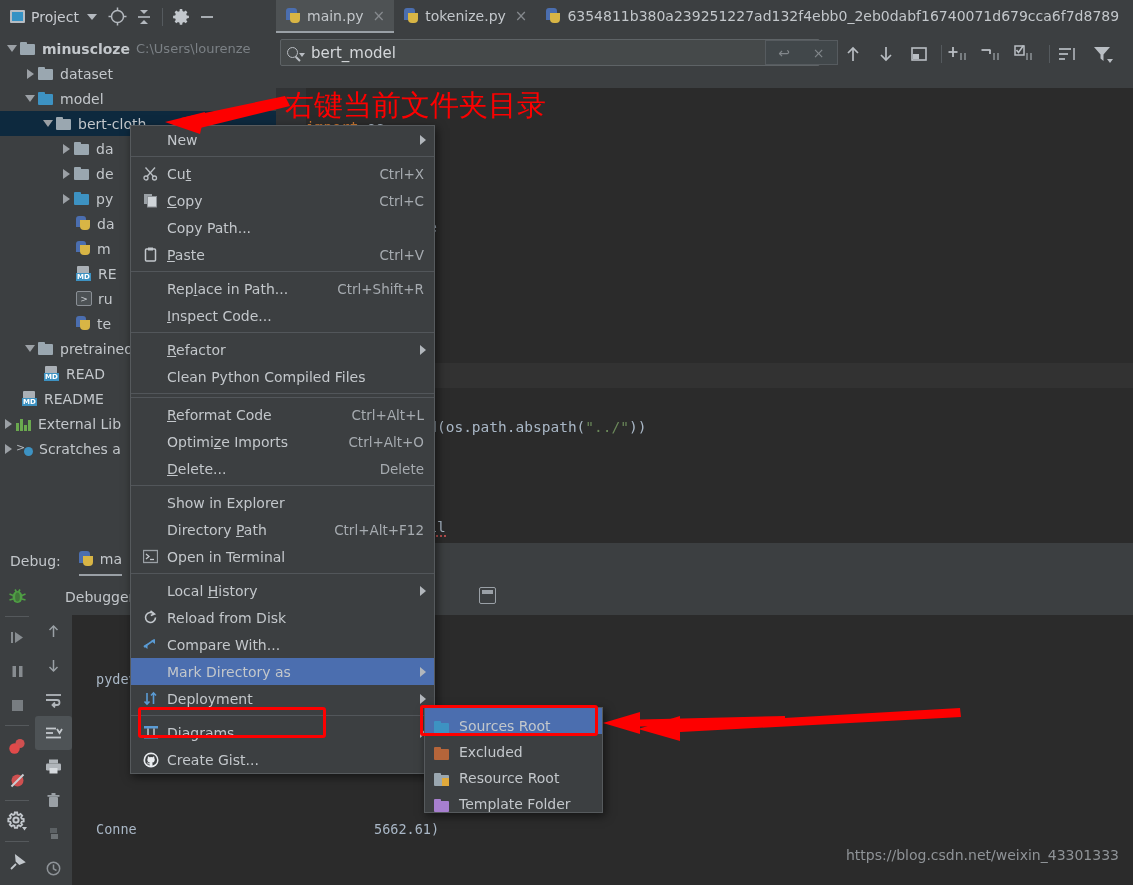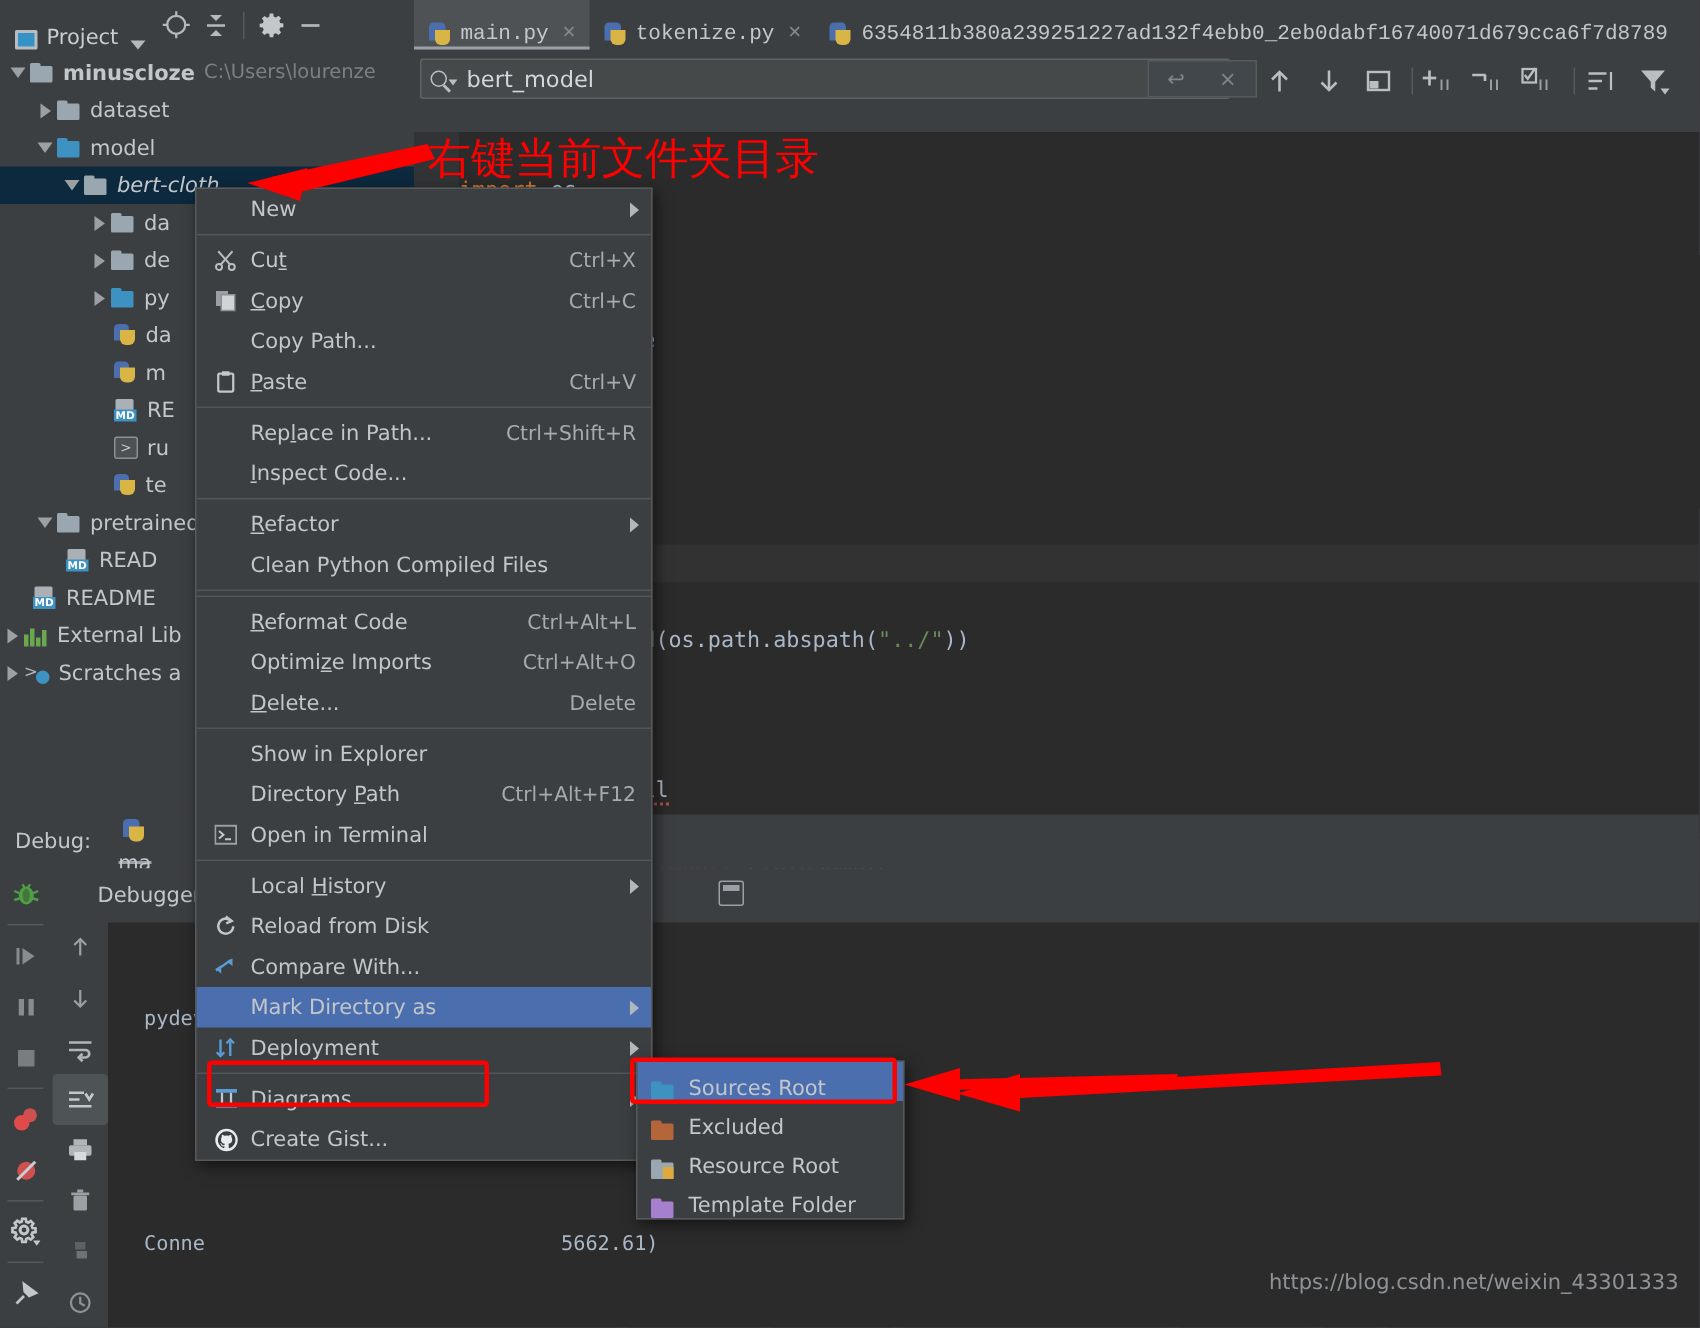--- a/index.html
+++ b/index.html
@@ -9,39 +9,38 @@
     font-family: "DejaVu Sans", "Liberation Sans", sans-serif;
     overflow: hidden;
   }
   #root { position: relative; width: 1133px; height: 885px; }
 
   
   .topbar {
     position: absolute; left: 0; top: 0; width: 1133px; height: 33px;
     background: #3c3f41; display: flex; align-items: center;
   }
-  .proj-btn { display: flex; align-items: flex-end; gap: 6px; padding: 0 8px 0 10px; height: 33px; }
+  .proj-btn { display: flex; align-items: center; gap: 6px; padding: 0 8px 0 10px; height: 33px; }
   .proj-sq {
     width: 15px; height: 13px; background: #3592c4; border: 2px solid #b7bcc2;
     border-radius: 1px;
   }
   .proj-label { color: #c9ccd1; font-size: 14px; }
   .caret-dn {
     width: 0; height: 0; border-left: 5px solid transparent; border-right: 5px solid transparent;
     border-top: 6px solid #b4b9bf; margin-left: 2px;
   }
   .tb-ico { width: 26px; height: 33px; display: flex; align-items: center; justify-content: center; }
   .vline { width: 1px; height: 18px; background: #555a5e; margin: 0 5px; }
 
   .tabstrip { position: absolute; left: 276px; top: 0; height: 33px; display: flex; }
   .tab {
-    height: 33px; display: flex; align-items: flex-end; gap: 6px;
+    height: 33px; display: flex; align-items: center; gap: 6px;
     padding: 0 9px 0 10px; color: #c3c7cb; font-size: 14px; white-space: nowrap;
     border-bottom: 2px solid transparent;
-    font-family: Liberation Mono, monospace;
   }
   .tab.active { background: #4e5254; border-bottom: 2px solid #9aa0a6; }
   .tab .xclose { color: #868a8e; font-size: 15px; margin-left: 3px; }
   .pyico { position: relative; width: 15px; height: 16px; flex: none; }
   .pyico::before {
     content:""; position:absolute; left:0; top:0; width:11px; height:12px;
     background:#4b6eaf; border-radius: 3px 3px 0 0;
   }
   .pyico::after {
     content:""; position:absolute; left:4px; top:5px; width:10px; height:10px;
@@ -121,21 +120,21 @@
   .code .str{ color:#6a8759; }
   .code .ul { text-decoration: underline; text-decoration-color:#3d92c2; }
   .ln-hl { position:absolute; left:30px; width:827px; height:25px; background:#323232; }
   .squig { border-bottom: 2px dotted #b34d4d; }
 
   
   .dbgbar { position:absolute; left:0; top:543px; width:1133px; height:36px; background:#3c3f41;
     display:flex; align-items:center; }
   .dbg-label { color:#c3c7cb; font-size:14px; margin-left:10px; }
   .dbg-tab { display:flex; align-items:center; gap:6px; margin-left:18px; padding-bottom:3px;
-     border-bottom:2px solid #9aa0a6; height:30px; color:#c3c7cb; font-size:14px;flex-direction:column; }
+     border-bottom:2px solid #9aa0a6; height:30px; color:#c3c7cb; font-size:14px; }
 
   .dbgbody { position:absolute; left:0; top:579px; width:1133px; height:306px; background:#3c3f41; }
   .railL { position:absolute; left:0; top:0; width:34px; height:306px; background:#3c3f41;
      display:flex; flex-direction:column; align-items:center; }
   .railL .ri { height:34px; width:34px; display:flex;align-items:center;justify-content:center; }
   .sep-h { width:24px;height:1px;background:#55595c;margin:3px 0; }
   .dbgtabs { position:absolute; left:35px; top:0; width:1098px; height:36px; background:#3c3f41;
      display:flex; align-items:center; }
   .dbgtab-lbl { color:#c3c7cb; font-size:14px; margin-left:30px; }
   .railC { position:absolute; left:35px; top:36px; width:37px; height:270px; background:#3c3f41;
@@ -335,21 +334,21 @@
       <span class="fold"></span>
       <span>dataset</span>
     </div>
     <div class="trow" style="padding-left:22px;">
       <span class="tw">
           <span class="arrow-d"></span>
         </span>
       <span class="fold blue"></span>
       <span>model</span>
     </div>
-    <div class="trow sel" style="padding-left:40px;font-style:italic;">
+    <div class="trow sel" style="padding-left:40px;">
       <span class="tw">
           <span class="arrow-d"></span>
         </span>
       <span class="fold"></span>
       <span>bert-cloth</span>
     </div>
     <div class="trow" style="padding-left:58px;">
       <span class="tw">
           <span class="arrow-r"></span>
         </span>

